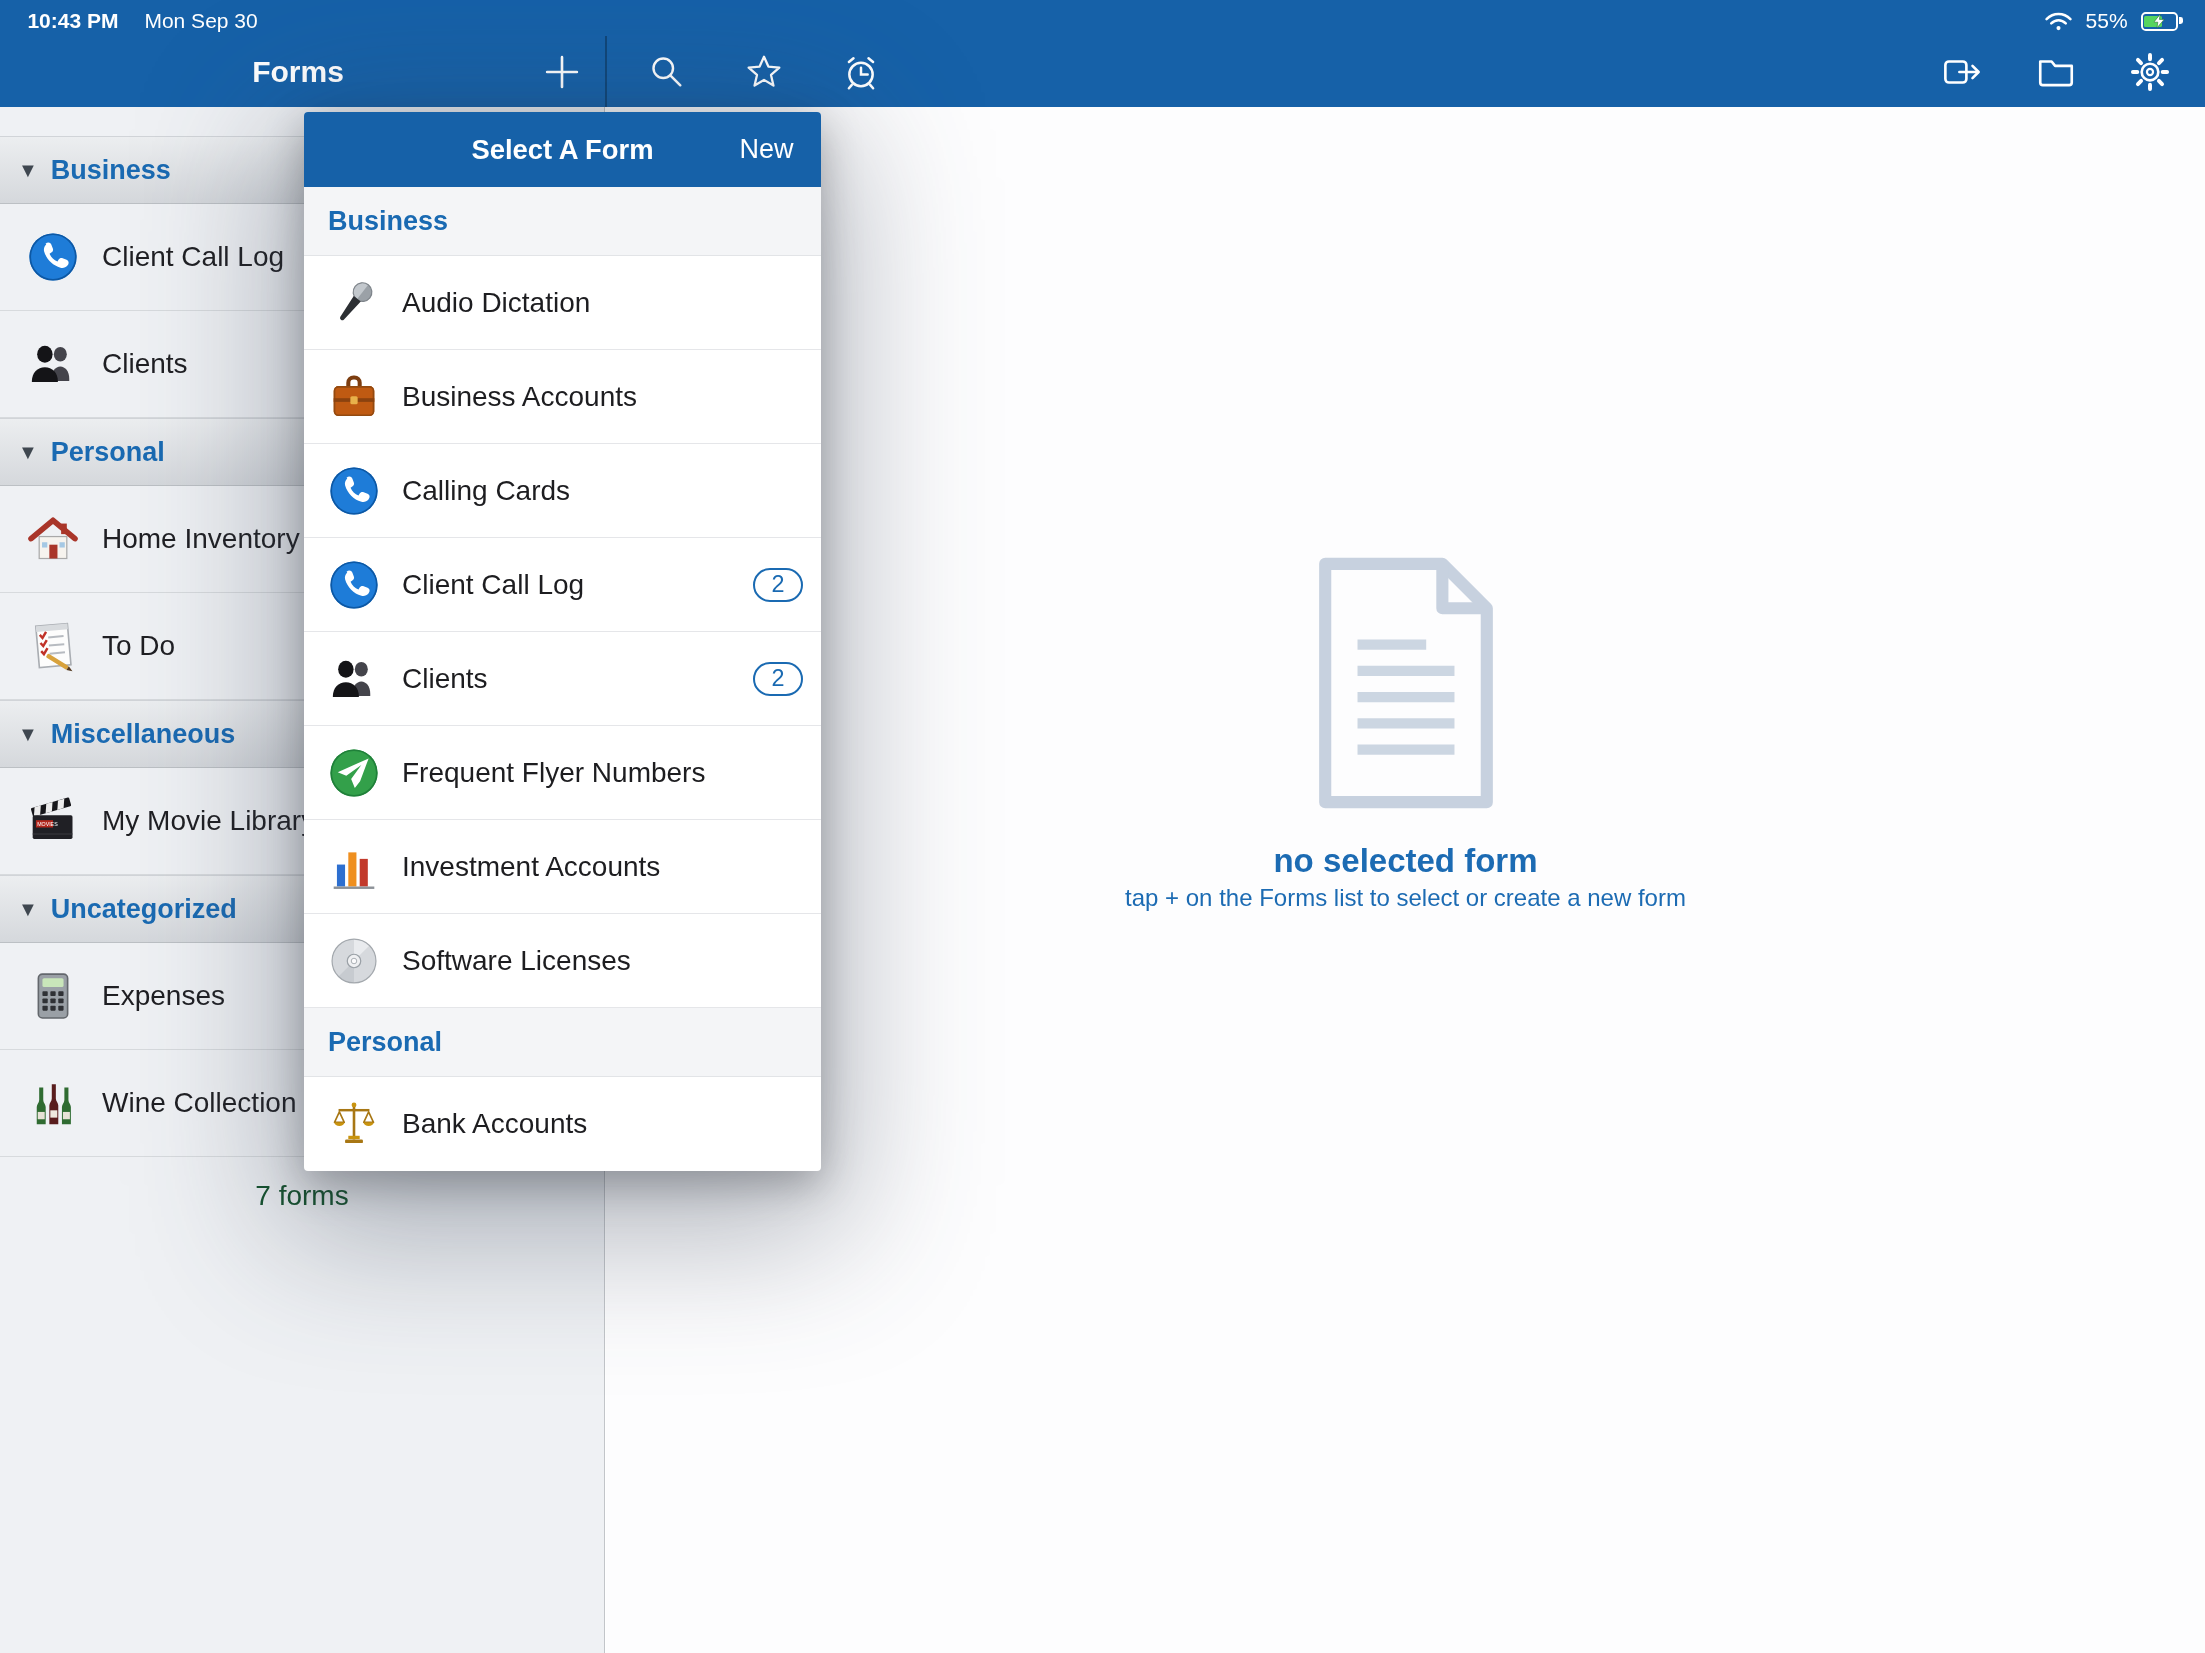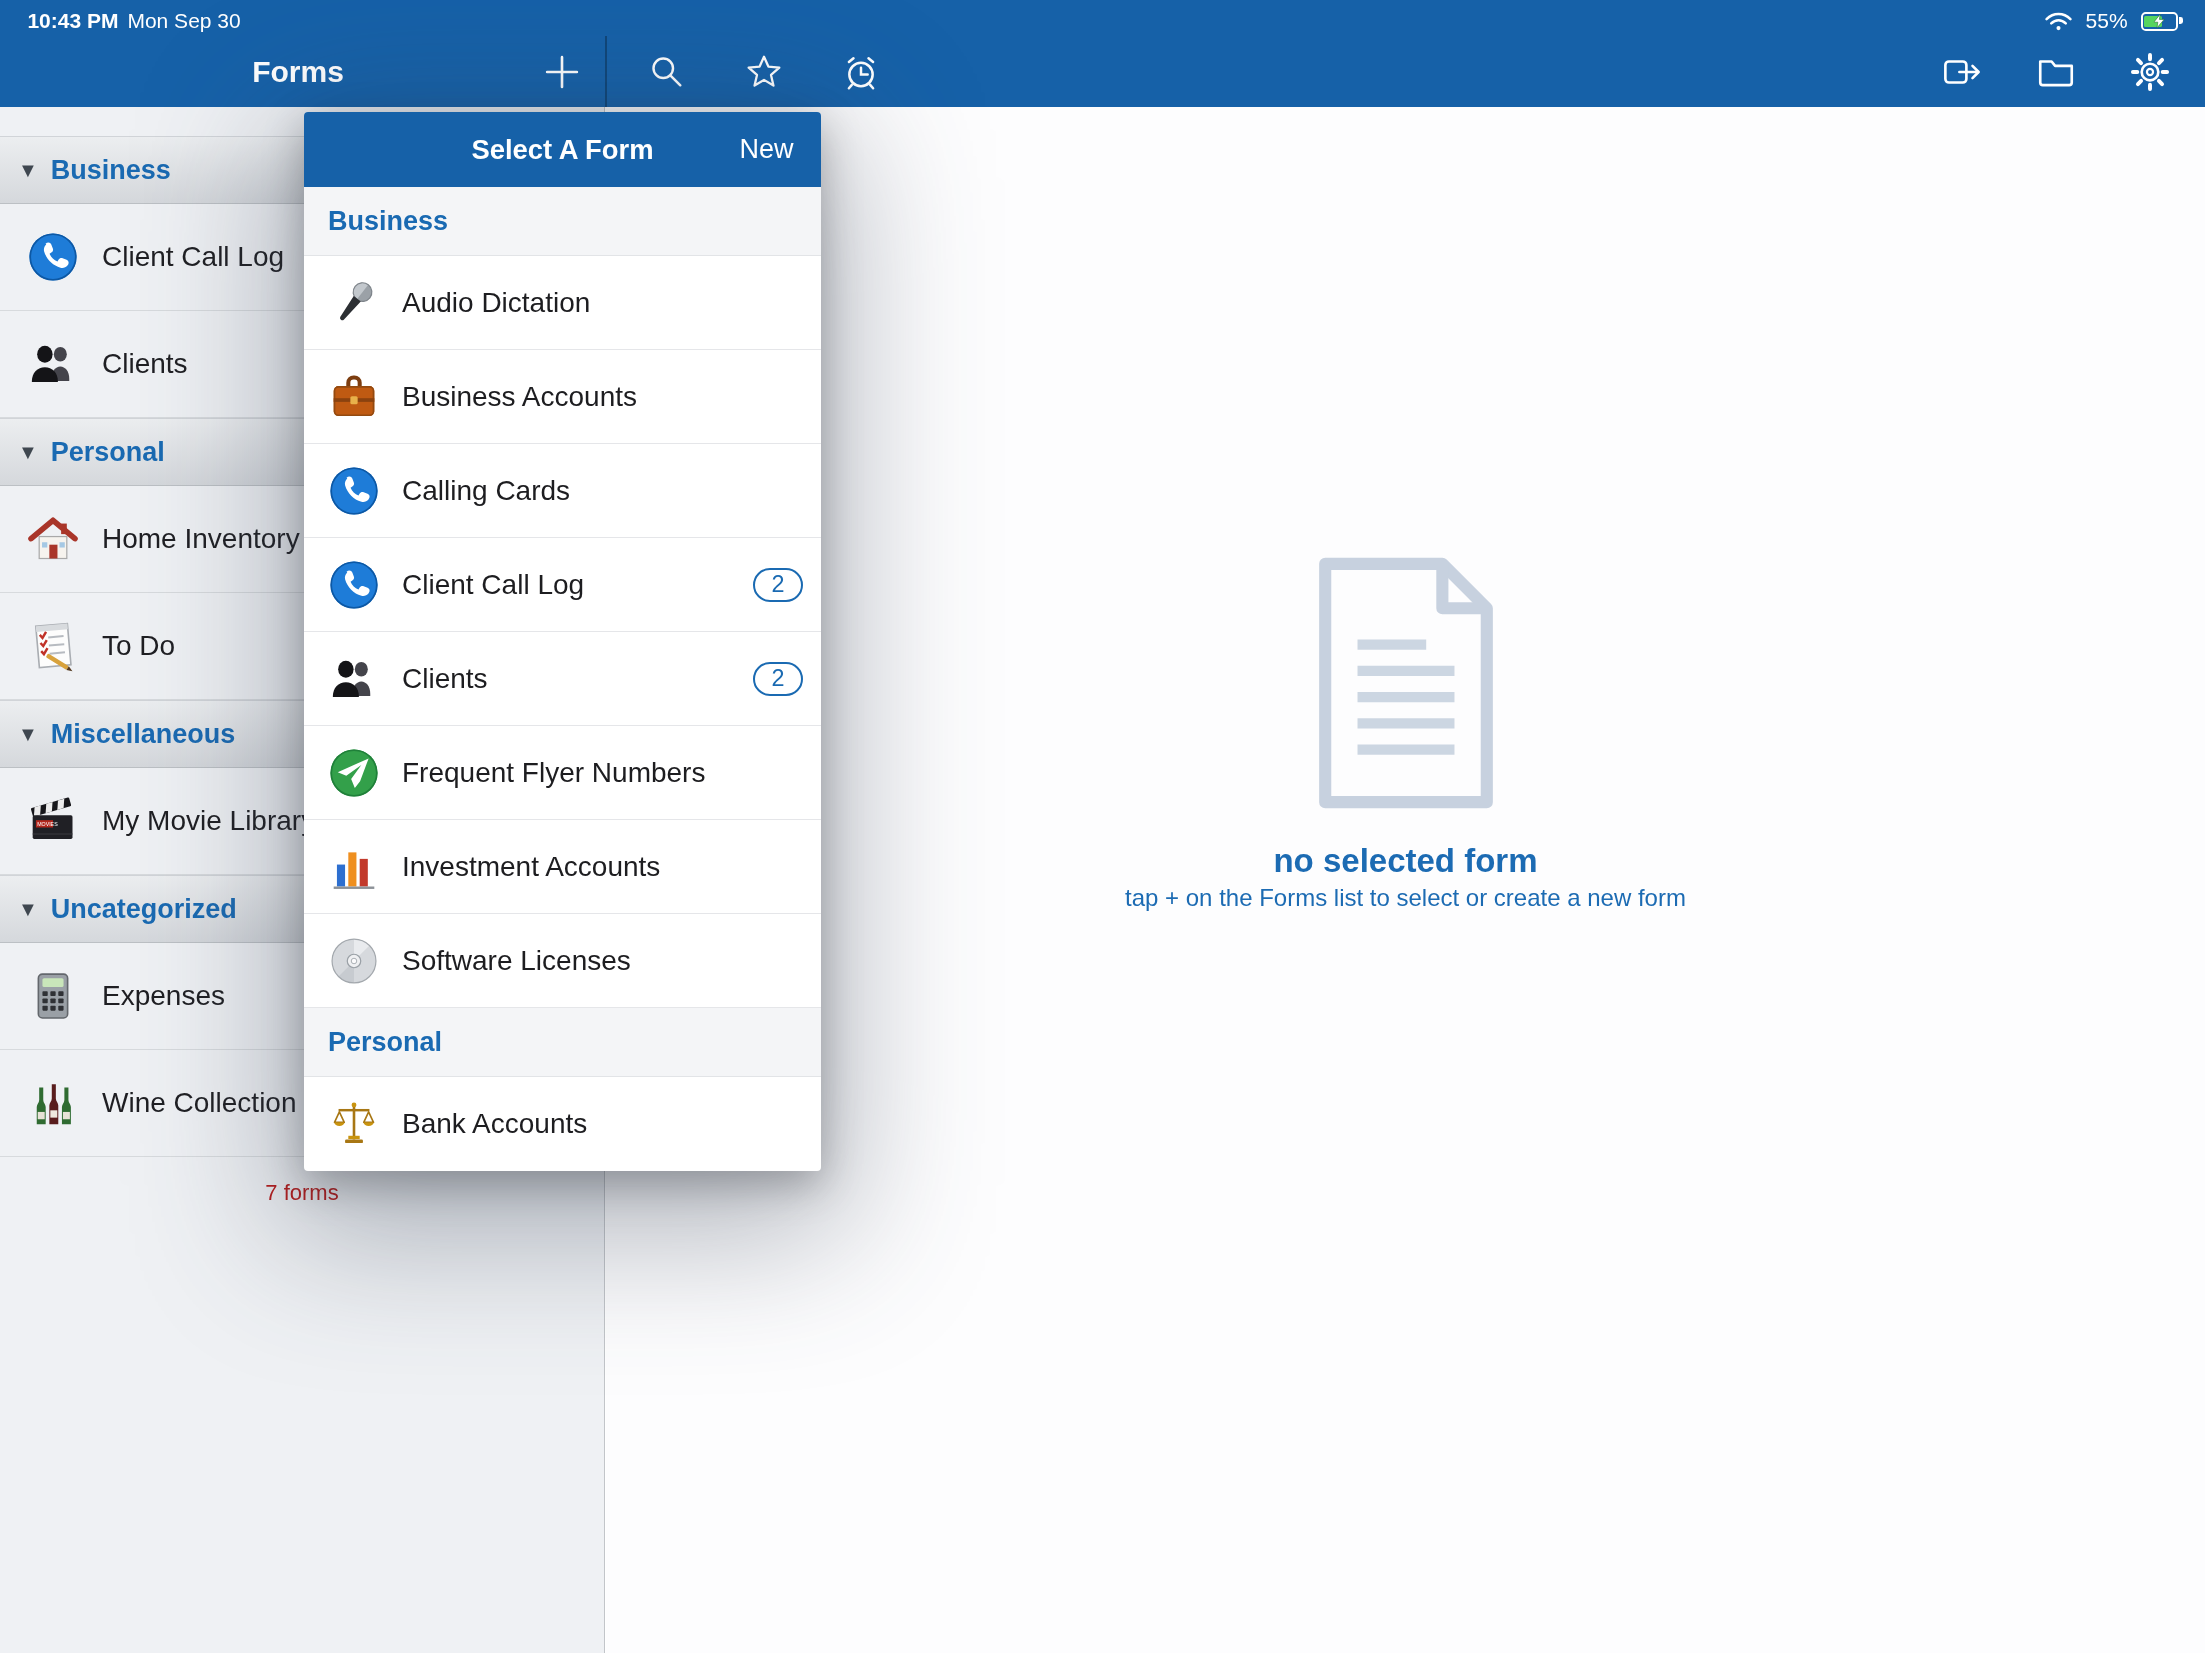--- a/index.html
+++ b/index.html
@@ -1,21 +1,21 @@
 <!DOCTYPE html>
 <html style="font-size:13px"><head>
 <meta charset="utf-8">
 <style>
   html,body{margin:0;padding:0;}
   body{width:2205px;height:1653px;font-family:"Liberation Sans",sans-serif;background:#fff;overflow:hidden;}
   .app{position:relative;width:2205px;height:1653px;background:#fff;overflow:hidden;}
 
   
   .topbar{position:absolute;left:0;top:0;width:100%;height:107px;background:#1661a8;z-index:20;}
-  .statusbar{height:36px;display:flex;align-items:center;gap:9px;padding:6.5px 27.4px 0;color:#fff;font-size:21px;box-sizing:border-box;}
+  .statusbar{height:36px;display:flex;align-items:center;gap:26px;padding:6.5px 27.4px 0;color:#fff;font-size:21px;box-sizing:border-box;}
   .st-time{font-weight:700;}
   .st-right{margin-left:auto;display:flex;align-items:center;gap:13px;}
   .battery{position:relative;width:37px;height:18.6px;border:2.4px solid #fff;border-radius:4.8px;box-sizing:border-box;}
   .battery::after{content:"";position:absolute;right:-7.3px;top:3.2px;width:4px;height:7.3px;background:#fff;border-radius:0 2.4px 2.4px 0;}
   .battery-fill{position:absolute;left:1.6px;top:1.6px;bottom:1.6px;background:#57d55f;border-radius:1.6px;}
   .bolt{position:absolute;left:50%;top:50%;transform:translate(-50%,-50%);display:flex;}
 
   .navbar{position:relative;height:71px;color:#fff;}
   .btn{background:none;border:0;padding:0;margin:0;color:#fff;font-family:inherit;cursor:pointer;display:flex;align-items:center;justify-content:center;}
   .nav-title{position:absolute;left:0;top:0;width:596px;height:71px;display:flex;align-items:center;justify-content:center;font-size:30px;font-weight:600;}
@@ -29,21 +29,21 @@
 
   
   .sidebar{position:absolute;left:0;top:107px;width:605px;bottom:0;background:#eff1f4;border-right:1.6px solid #c2c5c9;box-sizing:border-box;z-index:1;}
   .sidebar-spacer{height:29px;}
   .section-header{height:68px;display:flex;align-items:center;gap:13px;padding-left:18px;background:linear-gradient(#eceef0,#d5d8dc);border-top:1.6px solid #d1d4d8;border-bottom:1.6px solid #bcc0c4;box-sizing:border-box;}
   .tri{font-size:20px;color:#3f4750;line-height:1;}
   .sec-label{font-size:27px;font-weight:700;color:#1a6ab2;}
   .sidebar-item{height:107px;display:flex;align-items:center;gap:22.6px;padding-left:27.4px;border-bottom:1.6px solid #d7dadd;font-size:28px;color:#1f1f23;box-sizing:border-box;white-space:nowrap;overflow:hidden;}
   .icon{width:52px;height:52px;flex:0 0 auto;display:inline-flex;}
   .icon svg{width:100%;height:100%;}
-  .sidebar-footer{padding-top:22.6px;text-align:center;font-size:22px;color:#b91c1c;}
+  .sidebar-footer{padding-top:22.6px;text-align:center;font-size:28px;color:#14532d;}
 
   
   .main{position:absolute;left:606px;top:107px;right:0;bottom:0;background:#fdfdfe;}
   .empty-state{position:absolute;top:446px;left:0;right:0;display:flex;flex-direction:column;align-items:center;color:#1c6bb3;}
   .doc{display:flex;}
   .doc svg{width:202px;height:260px;}
   .empty-title{margin-top:29px;font-size:33px;font-weight:700;}
   .empty-sub{margin-top:4px;font-size:24px;}
 
   

